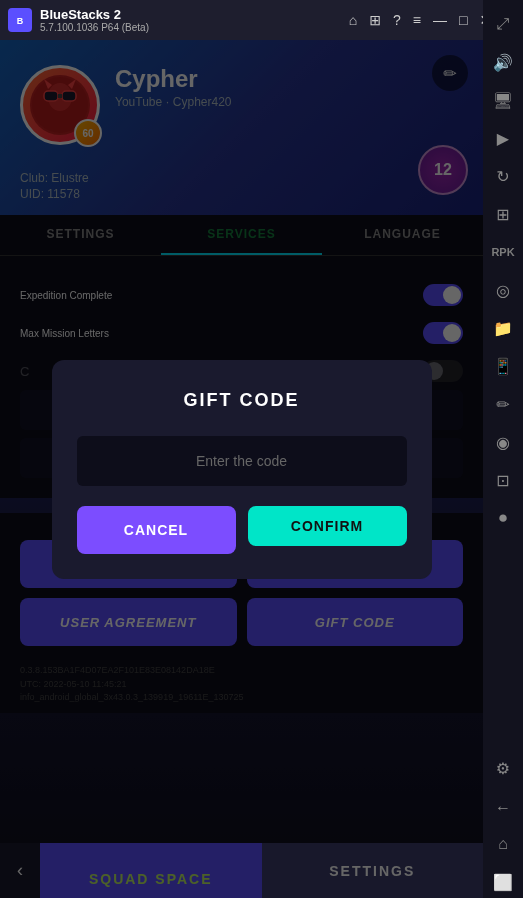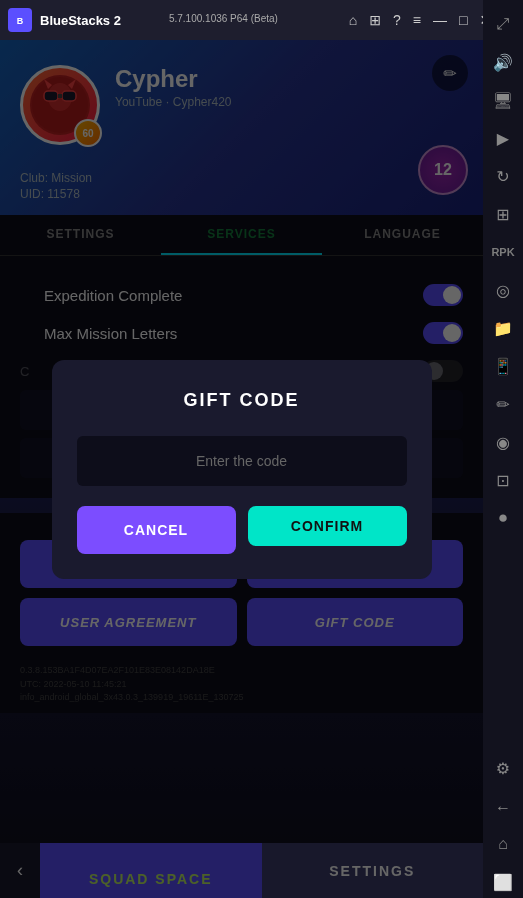--- a/index.html
+++ b/index.html
@@ -233,22 +233,21 @@
 
     
     .toggle-row {
       display: flex;
       align-items: center;
       justify-content: space-between;
       padding: 8px 0;
     }
     .toggle-label {
       color: white;
-      font-size: 15px;
-      margin-left: 24px;
+      font-size: 10px;
     }
     .toggle {
       width: 40px;
       height: 22px;
       background: #5b4fff;
       border-radius: 11px;
       position: relative;
       cursor: pointer;
     }
     .toggle.off { background: #444; }
@@ -425,21 +424,21 @@
 </head>
 <body>
 
 <div class="top-bar">
   <div class="top-bar-logo">
     <svg width="16" height="16" viewBox="0 0 16 16">
       <circle cx="8" cy="8" r="7" fill="#5b4fff"></circle>
       <text x="8" y="12" text-anchor="middle" fill="white" font-size="9" font-weight="bold">B</text>
     </svg>
   </div>
-  <div style="display:flex;flex-direction:row;gap:48px;">
+  <div style="display:flex;flex-direction:column;">
     <span class="top-bar-title">BlueStacks 2</span>
     <span class="top-bar-subtitle">5.7.100.1036  P64 (Beta)</span>
   </div>
   <div class="top-bar-icons">
     <span>⌂</span>
     <span>⊞</span>
     <span>?</span>
     <span>≡</span>
     <span>—</span>
     <span>□</span>
@@ -468,21 +467,21 @@
           </svg>
         </div>
       </div>
       <div class="level-badge">60</div>
     </div>
     <div class="profile-info">
       <div class="profile-name">Cypher</div>
       <div class="profile-youtube">YouTube · Cypher420</div>
     </div>
     <div class="edit-btn">✏</div>
-    <div class="club-info">Club: Mission</div>
+    <div class="club-info">Club: Elustre</div>
     <div class="uid-info">UID: 11578</div>
     <div class="rank-badge">12</div>
   </div>
 
   <div class="tab-nav">
     <div class="tab-item">SETTINGS</div>
     <div class="tab-item active">SERVICES</div>
     <div class="tab-item">LANGUAGE</div>
   </div>
 

